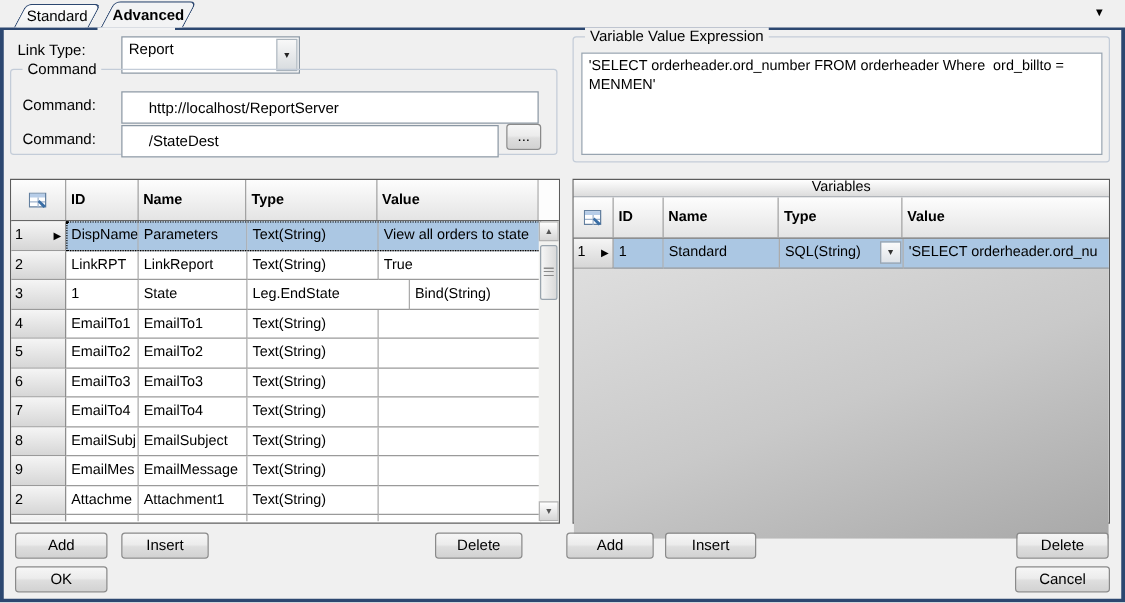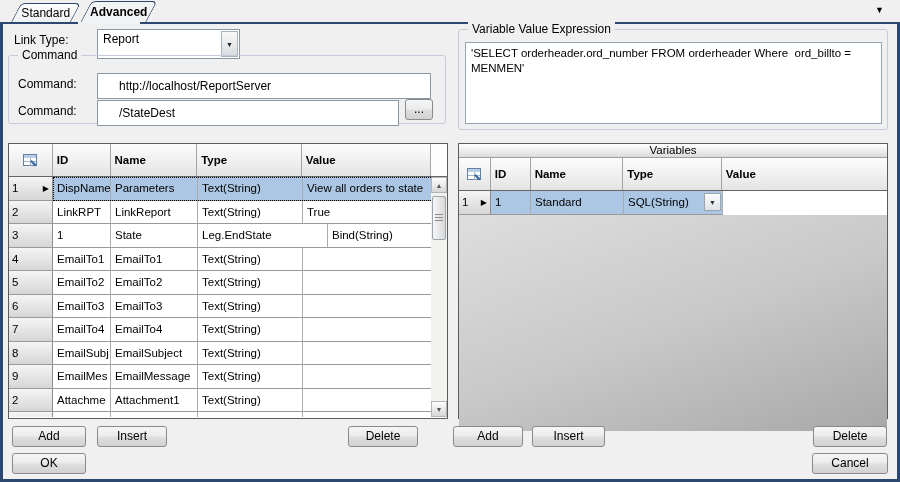--- a/index.html
+++ b/index.html
@@ -292,20 +292,21 @@
           <div class="gc rowhead vc-rh">
               <span>1</span>
               <span class="cur-arrow">▶</span>
             </div>
           <div class="gc vc-id sel">1</div>
           <div class="gc vc-name sel">Standard</div>
           <div class="gc vc-type sel">
             <span>SQL(String)</span>
             <span class="cell-combo-btn">▼</span>
           </div>
+          <div class="gc vc-val sel">'SELECT orderheader.ord_nu</div>
         </div>
         <div class="grid-fill"></div>
       </div>
     </div>
 
     <div class="btn" style="left:12px;top:426px;width:74px">Add</div>
     <div class="btn" style="left:97px;top:426px;width:70px">Insert</div>
     <div class="btn" style="left:348px;top:426px;width:70px">Delete</div>
     <div class="btn" style="left:12px;top:453px;width:74px">OK</div>
 

